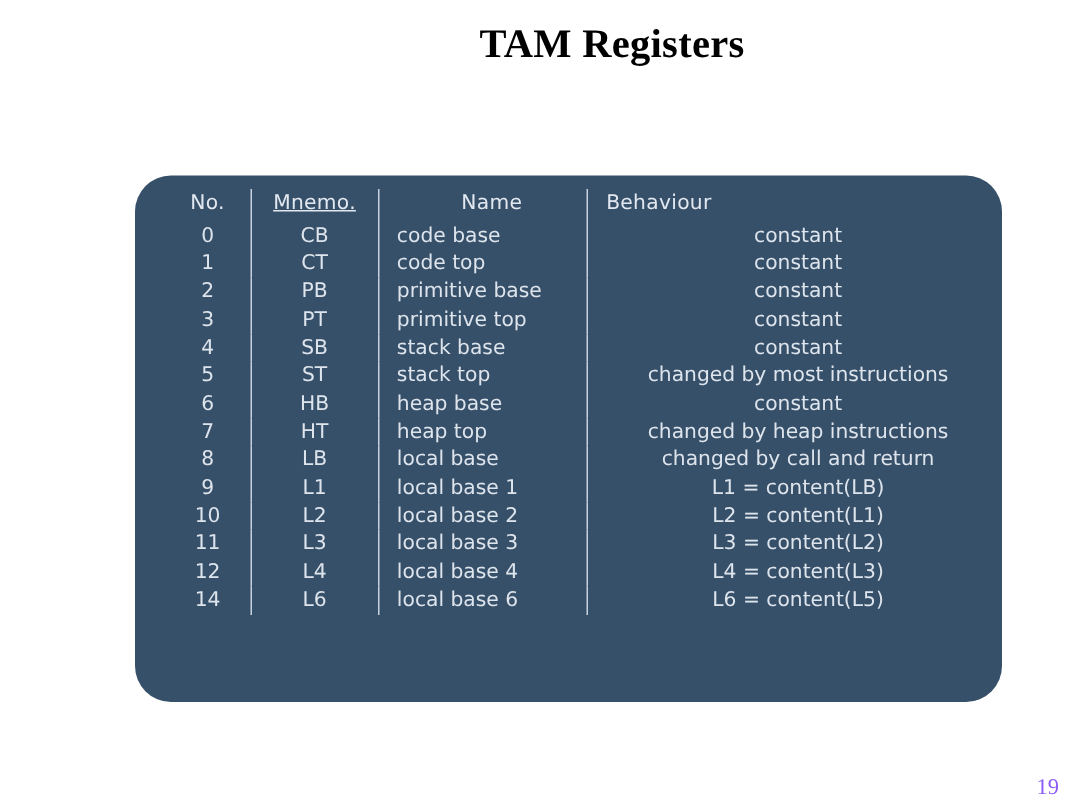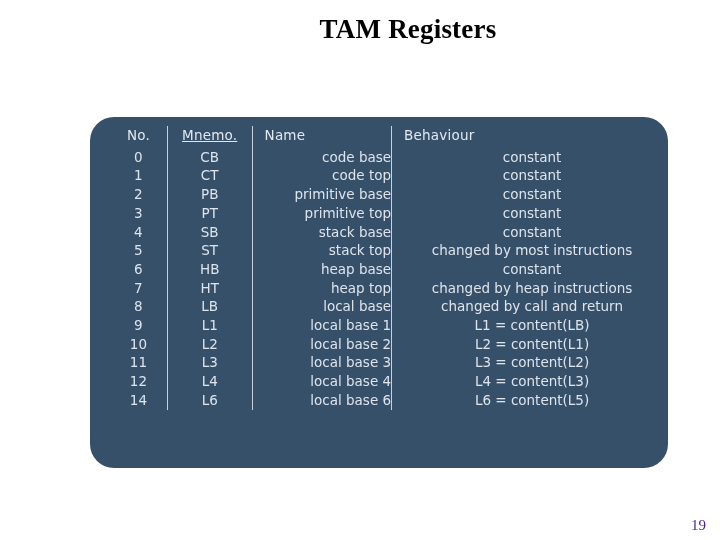--- a/index.html
+++ b/index.html
@@ -69,60 +69,60 @@
     height: 18.7px;
     line-height: 18.7px;
     vertical-align: middle;
     white-space: nowrap;
     font-weight: normal;
   }
 
   
   .col-no    { width: 63px;  text-align: center; }
   .col-mn    { width: 89px;  text-align: center; }
-  .col-name  { width: 132px; text-align: right; padding-left: 12px !important; }
+  .col-name  { width: 132px; text-align: left; padding-left: 12px !important; }
   .col-beh   { width: 266px; text-align: center; padding-left: 12px !important; }
 
   
   #reg-table tr > .col-mn,
   #reg-table tr > .col-name,
   #reg-table tr > .col-beh {
     border-left: 1px solid #c8d2de;
   }
 
   
   thead th {
     color: #e2e8f0;
     font-size: 13.5px;
     letter-spacing: 0.2px;
   }
   thead th.col-no   { text-align: center; }
   thead th.col-mn   { text-align: center; text-decoration: underline; }
-  thead th.col-name { text-align: left; }
+  thead th.col-name { text-align: center; }
   thead th.col-beh  { text-align: left; }
 
   thead tr th {
     padding-bottom: 3px !important;
     height: 22px;
     line-height: 22px;
     border-bottom: 1px solid #c8d2de;
   }
 
   tbody tr:first-child td {
     padding-top: 1px;
   }
 
   
   #page-number {
     position: absolute;
     right: 14px;
     bottom: 6px;
     font-family: "Liberation Serif", "DejaVu Serif", serif;
     font-size: 15px;
-    color: #4c1d95;
+    color: #8b5cf6;
   }
 </style>
 </head>
 <body>
 
 <div id="slide">
 
   <div id="slide-title">TAM Registers</div>
 
   <div id="table-panel">

